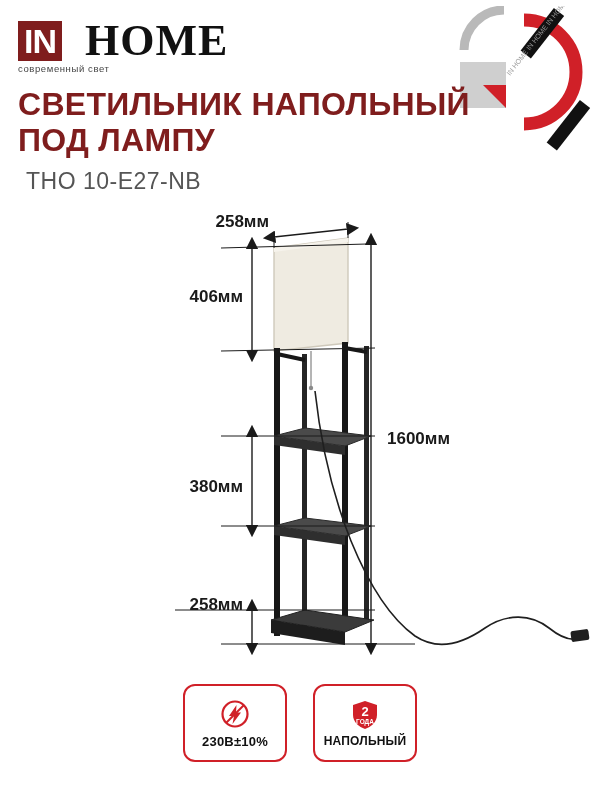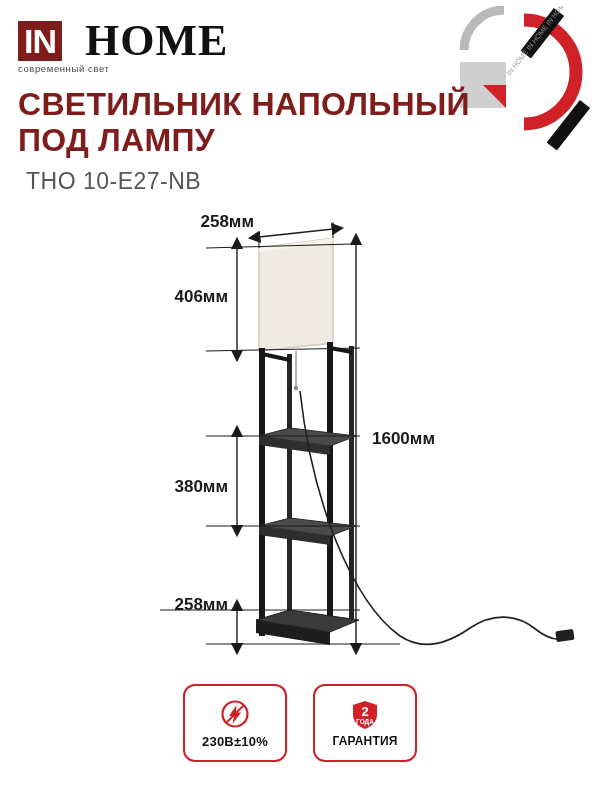--- a/index.html
+++ b/index.html
@@ -86,21 +86,21 @@
     top: 168px;
     font-size: 23px;
     color: #555555;
     letter-spacing: 0.5px;
     margin-left: 8px;
   }
 
   
   .drawing {
     position: absolute;
-    left: 0;
+    left: 15px;
     top: 196px;
     width: 512px;
     height: 480px;
   }
   .dimtext {
     font-family: "Liberation Sans", sans-serif;
     font-size: 17px;
     font-weight: bold;
     fill: #1a1a1a;
   }
@@ -261,17 +261,17 @@
 
 
     <div class="badge">
       <div class="badge-icon">
         <svg width="28" height="32" viewBox="0 0 28 32" xmlns="http://www.w3.org/2000/svg">
           <path d="M14 2 L26 6 L26 16 C26 23 20 28 14 30 C8 28 2 23 2 16 L2 6 Z" fill="#d02028"></path>
           <text x="14" y="17" text-anchor="middle" fill="#ffffff" style="font-family:'Liberation Sans',sans-serif;font-size:13px;font-weight:bold;">2</text>
           <text x="14" y="25" text-anchor="middle" fill="#ffffff" style="font-family:'Liberation Sans',sans-serif;font-size:6.5px;font-weight:bold;">ГОДА</text>
         </svg>
       </div>
-      <div class="badge-label small">ГАРАНТИЯ</div>
+      <div class="badge-label small">НАПОЛЬНЫЙ</div>
     </div>
 
   </div>
 </div>
 
 </body></html>

